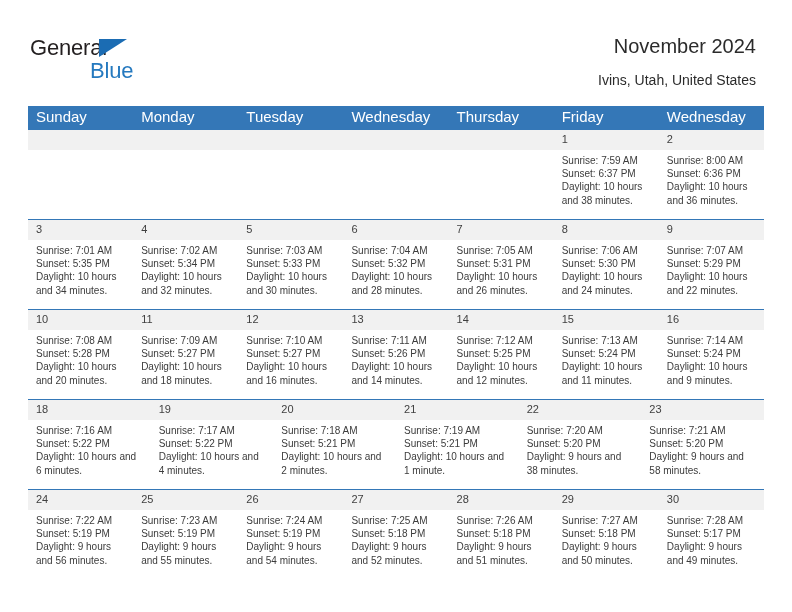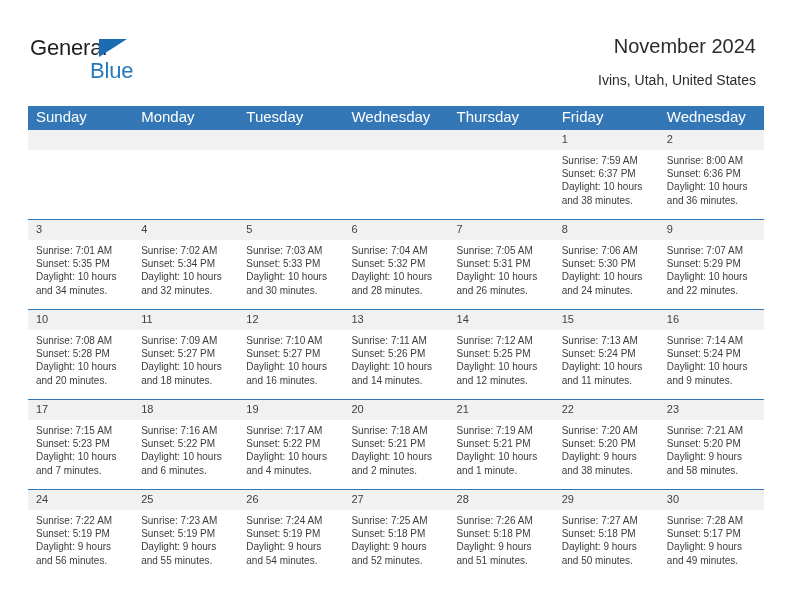--- a/index.html
+++ b/index.html
@@ -334,28 +334,20 @@
         <div class="info">
           <div>Sunrise: 7:14 AM</div>
           <div>Sunset: 5:24 PM</div>
           <div class="daylight">Daylight: 10 hours and 9 minutes.</div>
         </div>
       </div>
     </div>
 
     <div class="week">
       <div class="daycell">
-        <span class="datenum">17</span>
-        <div class="info">
-          <div>Sunrise: 7:15 AM</div>
-          <div>Sunset: 5:23 PM</div>
-          <div class="daylight">Daylight: 10 hours and 7 minutes.</div>
-        </div>
-      </div>
-      <div class="daycell">
         <span class="datenum">18</span>
         <div class="info">
           <div>Sunrise: 7:16 AM</div>
           <div>Sunset: 5:22 PM</div>
           <div class="daylight">Daylight: 10 hours and 6 minutes.</div>
         </div>
       </div>
       <div class="daycell">
         <span class="datenum">19</span>
         <div class="info">

